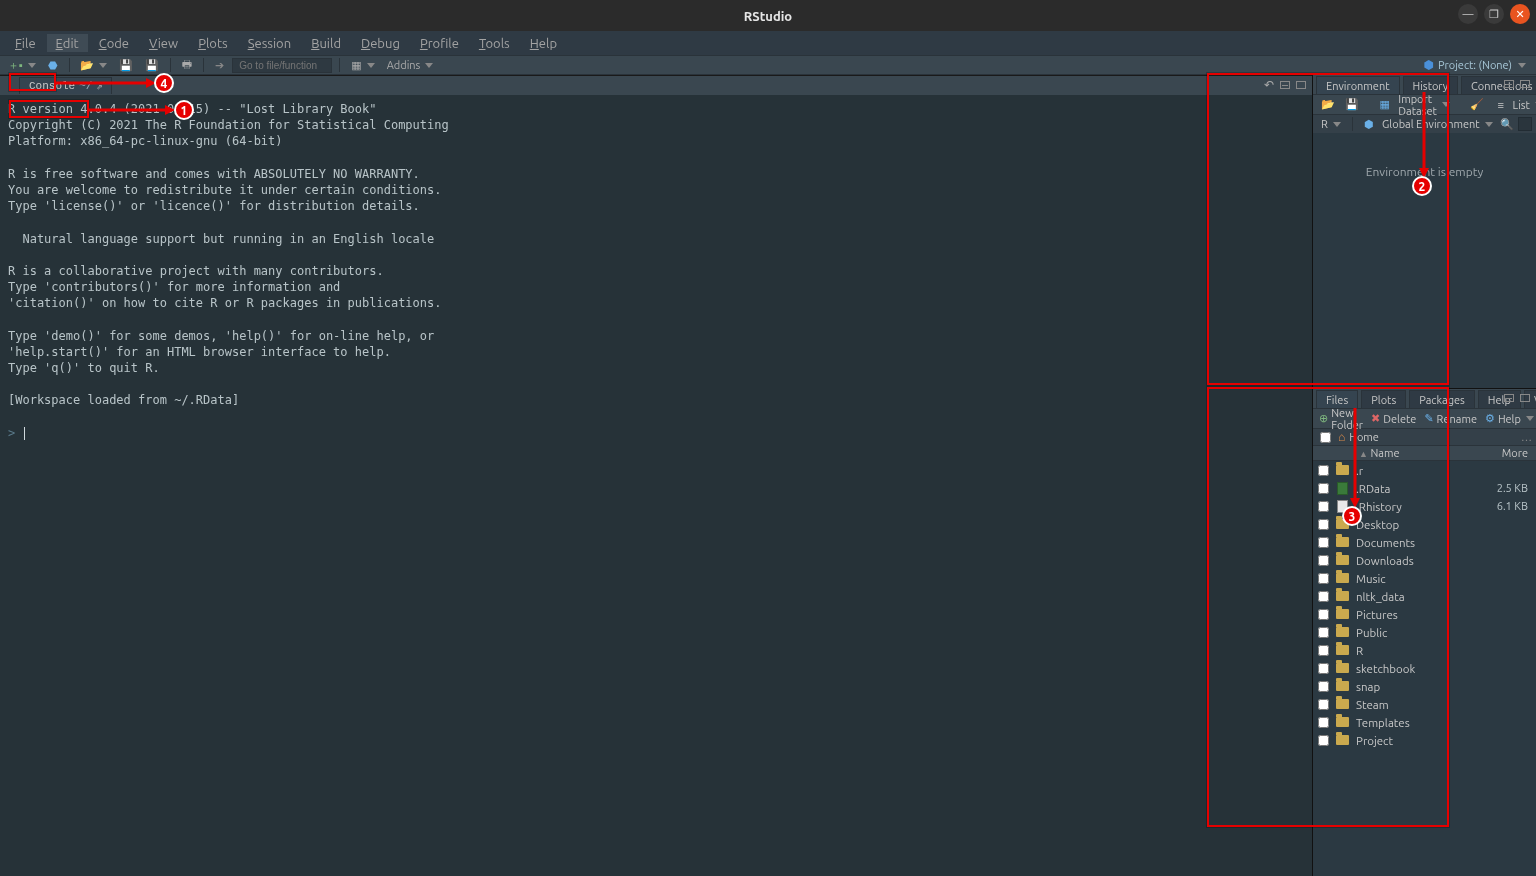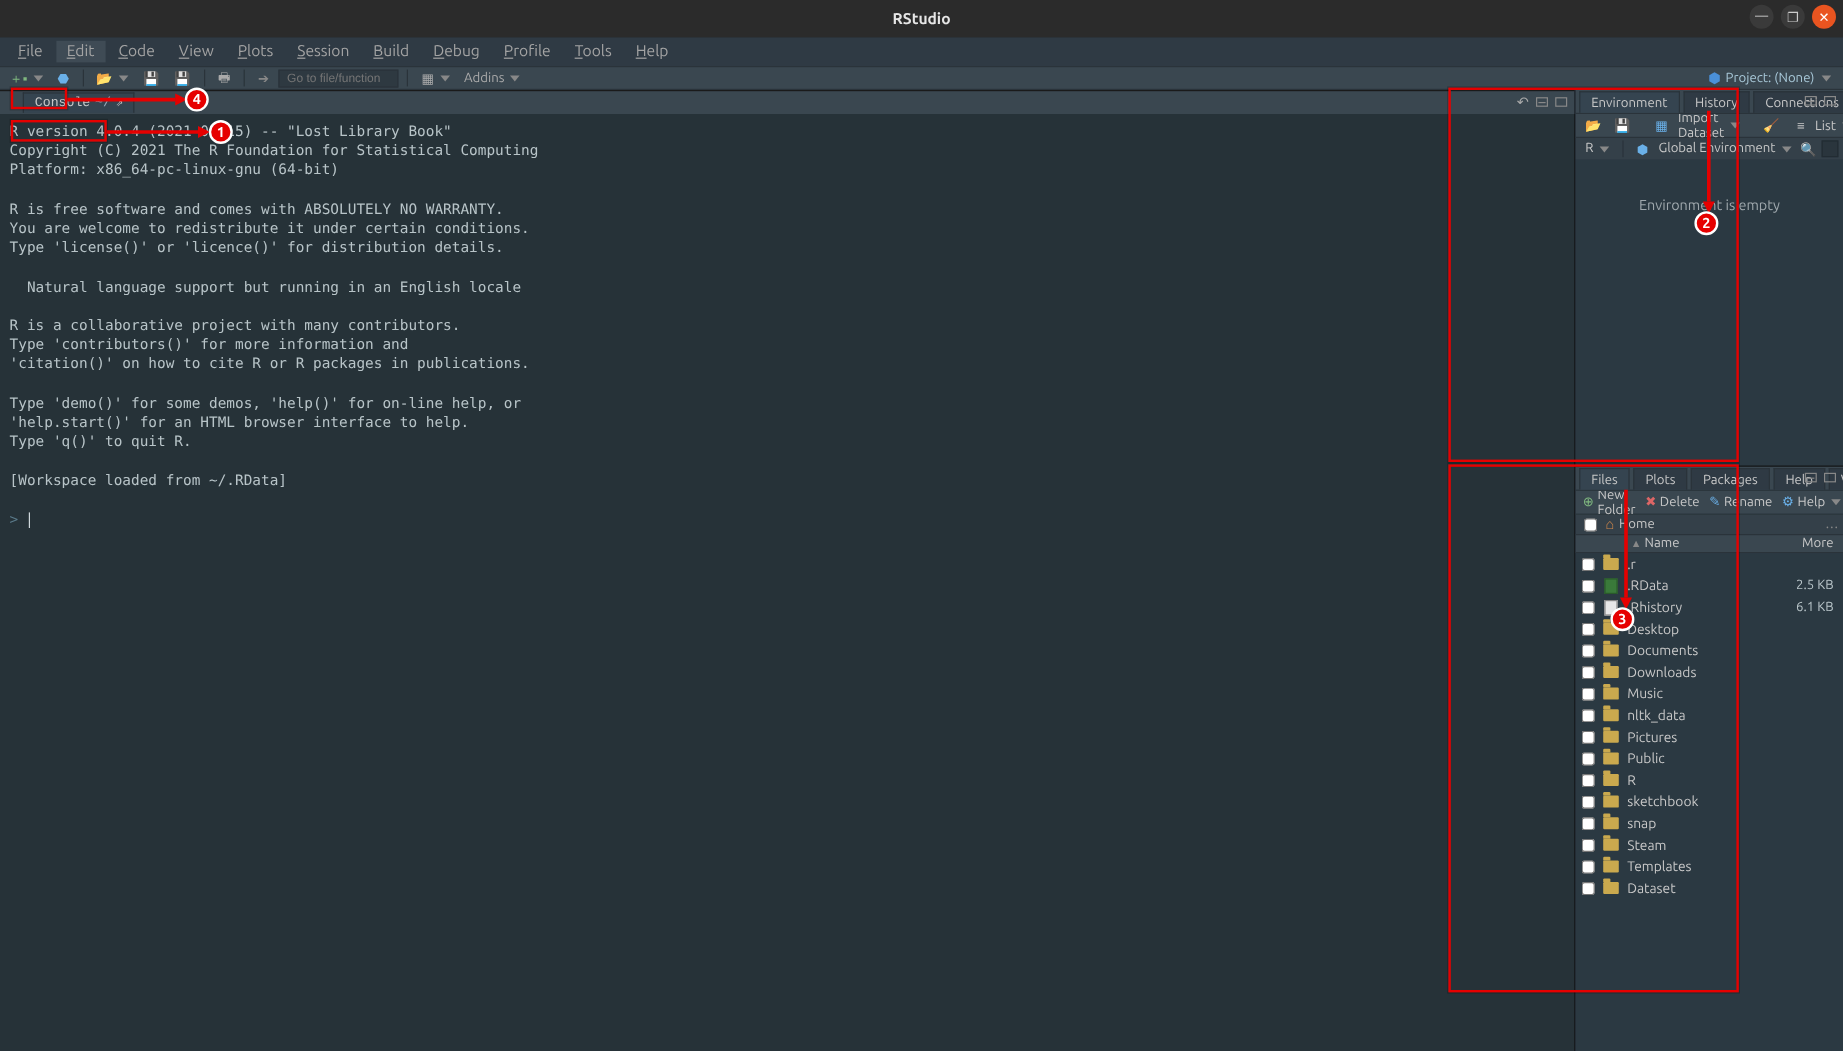--- a/index.html
+++ b/index.html
@@ -428,21 +428,21 @@
               <span class="i-folder"></span>
             </span>
             <span class="fname">Templates</span>
             <span class="fsize"></span>
           </div>
           <div class="file-row">
             <input type="checkbox" style="">
             <span class="ficon">
               <span class="i-folder"></span>
             </span>
-            <span class="fname">Dataset</span>
+            <span class="fname">Project</span>
             <span class="fsize"></span>
           </div>
         </div>
     </div>
   </div>
 </div>
 
 <div class="annot-box" style="left:9px; top:73px; width:47px; height:18px;"></div>
 <div class="annot-box" style="left:9px; top:100px; width:80px; height:18px;"></div>
 <div class="annot-box" style="left:1207px; top:73px; width:242px; height:312px;"></div>

